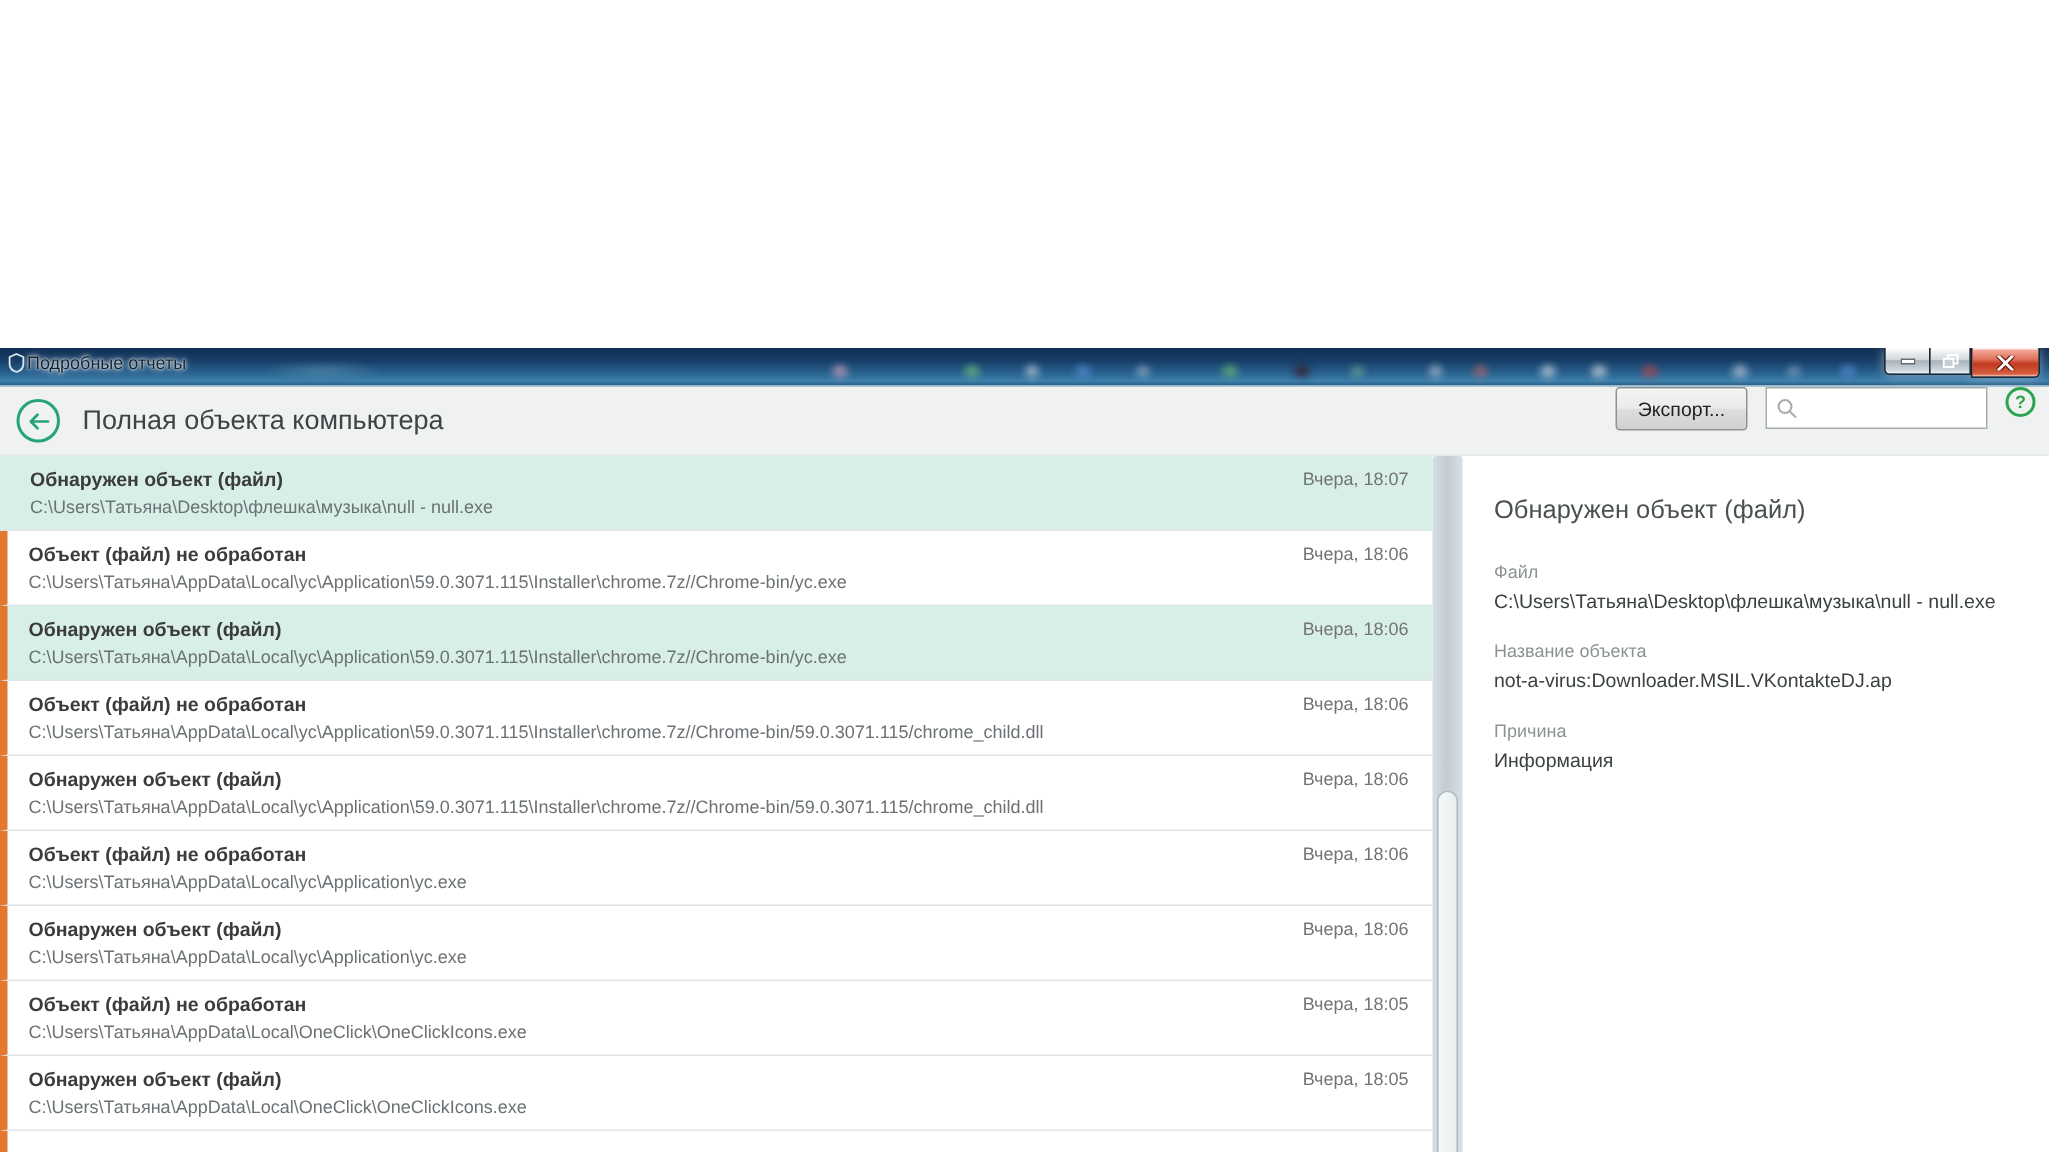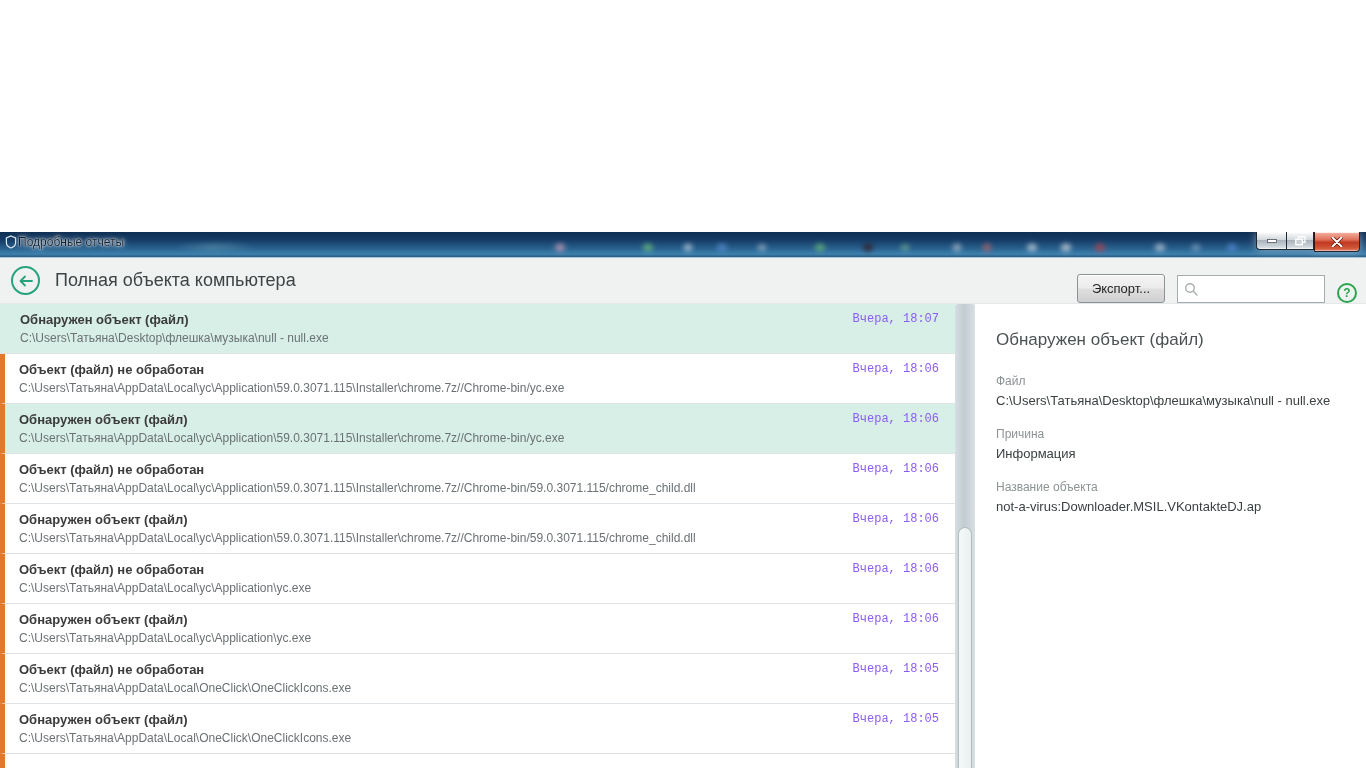--- a/index.html
+++ b/index.html
@@ -62,21 +62,21 @@
   
   .header{
     height:46px; background:#f0f2f2; border-bottom:1px solid #e2e7e9;
     display:flex; align-items:center; position:relative;
   }
   .back-button{
     width:29px; height:29px; margin-left:11px; border:2px solid #26a37d; border-radius:50%;
     background:#f0f2f2; display:flex; align-items:center; justify-content:center; cursor:pointer; flex:none;
   }
   .page-title{ margin-left:15px; font-size:18px; color:#3e4446; }
-  .header-right{ position:absolute; right:9px; top:0; height:100%; display:flex; align-items:flex-end; gap:12px; }
+  .header-right{ position:absolute; right:9px; top:0; height:100%; display:flex; align-items:flex-start; gap:12px; }
   .export-button{
     width:88px; height:29px; border:1px solid #8e9294; border-radius:3px;
     background:linear-gradient(180deg,#f4f4f4 0%,#ebebeb 48%,#dedede 52%,#d0d0d0 100%);
     box-shadow:inset 0 1px 0 #fff;
     font-size:13px; color:#1f1f1f; cursor:pointer; font-family:inherit;
   }
   .search-box{
     width:148px; height:28px; background:#fff; border:1px solid #a6abad;
     display:flex; align-items:center; padding:0 6px; gap:5px;
   }
@@ -94,21 +94,21 @@
   .event-list{ width:955px; flex:none; overflow:hidden; }
   .row{
     position:relative; height:50px; border-bottom:1px solid #dde3e6;
     padding:7px 16px 0 20px; background:#fff; cursor:pointer;
   }
   .row--flagged{ border-left:5px solid #e2782c; padding-left:14px; }
   .row--selected{ background:#d7efe6; }
   .row-title{ display:block; font-size:13px; font-weight:bold; color:#3b3b3b; line-height:17px; }
   .row-path{ display:block; font-size:12px; color:#6b7174; line-height:16px; margin-top:2px;
              white-space:nowrap; overflow:hidden; }
-  .row-time{ position:absolute; top:8px; right:16px; font-size:12px; color:#8b5cf6;font-family:Liberation Mono, monospace; }
+  .row-time{ position:absolute; top:8px; right:16px; font-size:12px; color:#737373; }
   .row--stub{ border-bottom:none; height:14px; }
 
   
   .scroll-col{ width:20px; flex:none; position:relative;
     background:linear-gradient(90deg,#d6dee2 0%,#c3ccd2 45%,#c6cfd5 55%,#d8e0e4 100%);
     border-radius:2px 2px 0 0; }
   .scroll-thumb{
     position:absolute; left:3px; right:3px; top:223px; bottom:0;
     background:linear-gradient(90deg,#f5faf9 0%,#e9f0ef 100%);
     border:1px solid #b2bcc0; border-bottom:none; border-radius:7px 7px 0 0; cursor:pointer;
@@ -238,23 +238,23 @@
       <div class="scroll-thumb"></div>
     </div>
 
     <div class="details">
       <div class="details-title">Обнаружен объект (файл)</div>
       <div class="detail-group">
         <span class="detail-label">Файл</span>
         <span class="detail-value">C:\Users\Татьяна\Desktop\флешка\музыка\null - null.exe</span>
       </div>
       <div class="detail-group">
+        <span class="detail-label">Название объекта</span>
+        <span class="detail-value">not-a-virus:Downloader.MSIL.VKontakteDJ.ap</span>
+      </div>
+      <div class="detail-group">
         <span class="detail-label">Причина</span>
         <span class="detail-value">Информация</span>
       </div>
-      <div class="detail-group">
-        <span class="detail-label">Название объекта</span>
-        <span class="detail-value">not-a-virus:Downloader.MSIL.VKontakteDJ.ap</span>
-      </div>
     </div>
 
   </div>
 </div>
 
 </body></html>

